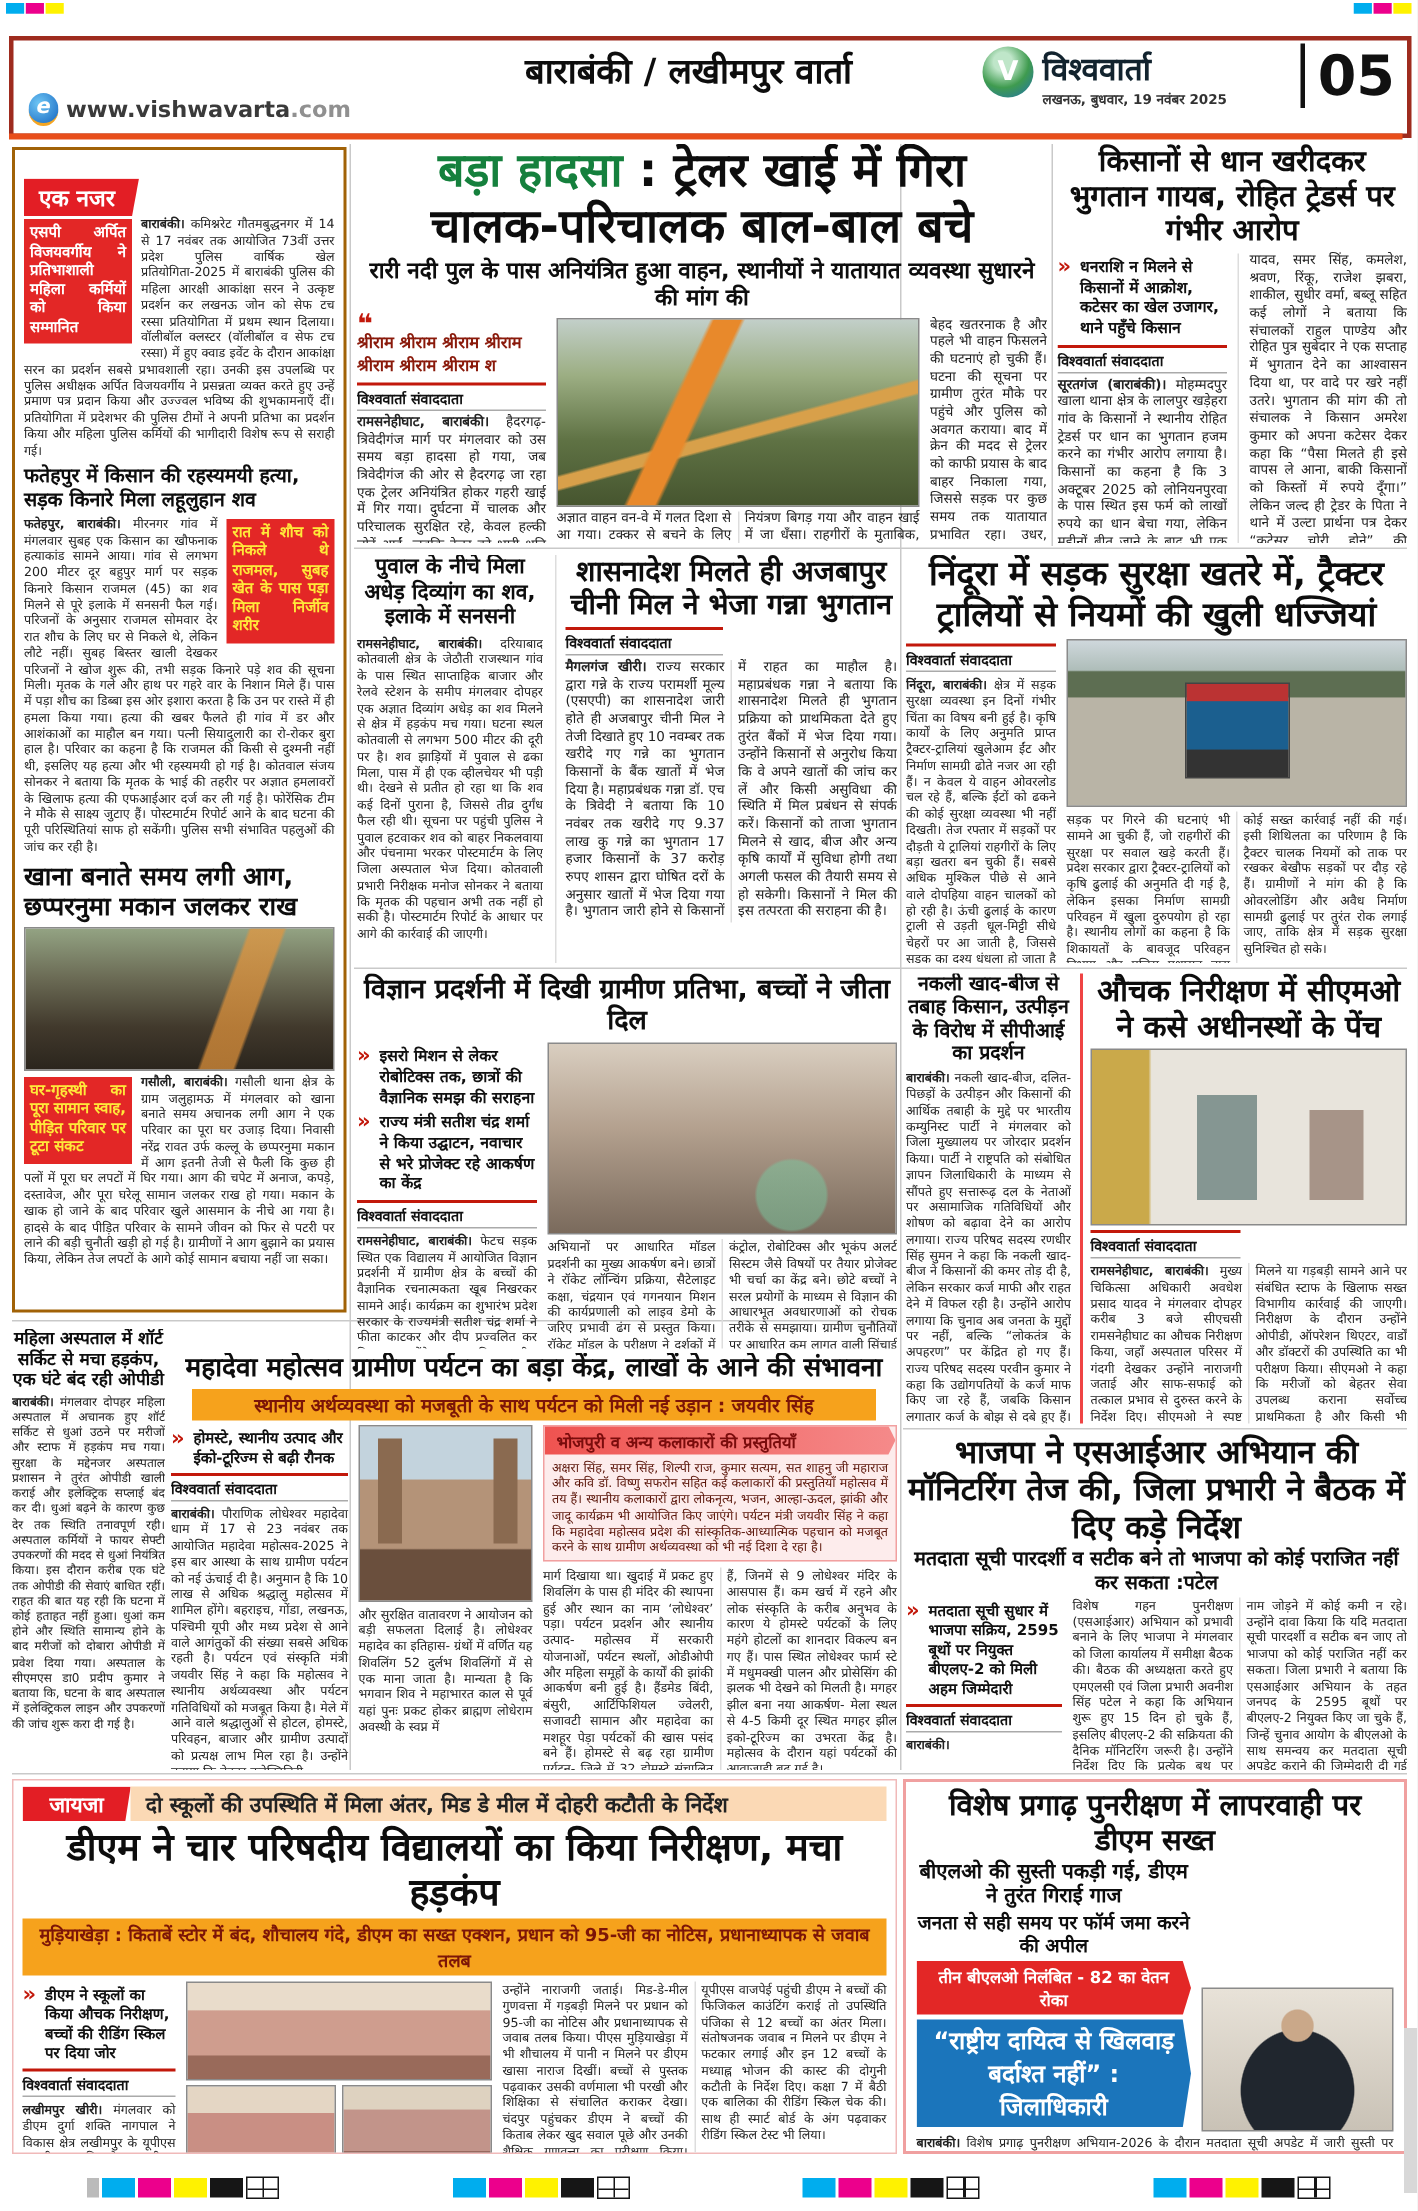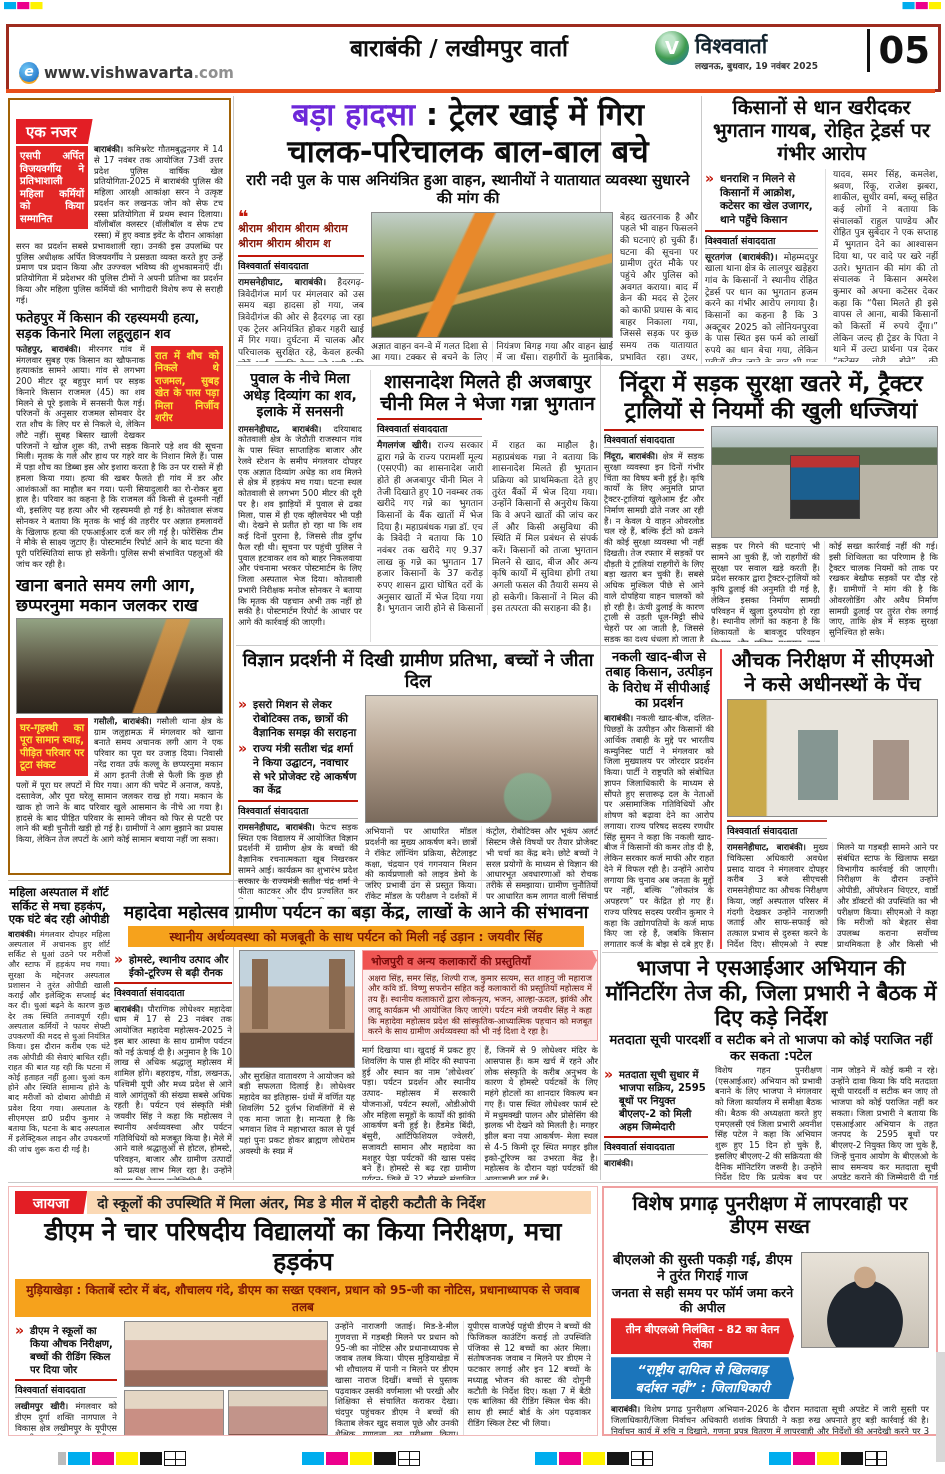--- a/index.html
+++ b/index.html
@@ -108,21 +108,21 @@
         <span class="inset yel">घर-गृहस्थी का पूरा सामान स्वाह, पीड़ित परिवार पर टूटा संकट</span>
         <span class="dl">गसौली, बाराबंकी।</span>
         <span>गसौली थाना क्षेत्र के ग्राम जलुहामऊ में मंगलवार को खाना बनाते समय अचानक लगी आग ने एक परिवार का पूरा घर उजाड़ दिया। निवासी नरेंद्र रावत उर्फ कल्लू के छप्परनुमा मकान में आग इतनी तेजी से फैली कि कुछ ही पलों में पूरा घर लपटों में घिर गया। आग की चपेट में अनाज, कपड़े, दस्तावेज, और पूरा घरेलू सामान जलकर राख हो गया। मकान के खाक हो जाने के बाद परिवार खुले आसमान के नीचे आ गया है। हादसे के बाद पीड़ित परिवार के सामने जीवन को फिर से पटरी पर लाने की बड़ी चुनौती खड़ी हो गई है। ग्रामीणों ने आग बुझाने का प्रयास किया, लेकिन तेज लपटों के आगे कोई सामान बचाया नहीं जा सका।</span>
       </div>
     </div>
 
     
   </div>
 
   <div class="abs" style="left:238px;top:96px;width:460px;height:266px;overflow:hidden;">
-    <div class="hl" style="font-size:31px;"><span style="color:#6d28d9;">बड़ा हादसा</span><span> : ट्रेलर खाई में गिरा</span></div>
+    <div class="hl" style="font-size:31px;"><span style="color:#15803d;">बड़ा हादसा</span><span> : ट्रेलर खाई में गिरा</span></div>
     <div class="hl" style="font-size:31px;">चालक-परिचालक बाल-बाल बचे</div>
     <div class="hl" style="font-size:15px;margin:3px 0 4px;">रारी नदी पुल के पास अनियंत्रित हुआ वाहन, स्थानीयों ने यातायात व्यवस्था सुधारने की मांग की</div>
     <div style="display:flex;gap:7px;">
       <div style="width:126px;flex:none;">
         <div class="quote">श्रीराम श्रीराम श्रीराम श्रीराम श्रीराम श्रीराम श्रीराम श</div>
         <div class="byline">विश्ववार्ता संवाददाता</div>
         <div class="body">
           <span class="dl">रामसनेहीघाट, बाराबंकी।</span>
           <span>हैदरगढ़-त्रिवेदीगंज मार्ग पर मंगलवार को उस समय बड़ा हादसा हो गया, जब त्रिवेदीगंज की ओर से हैदरगढ़ जा रहा एक ट्रेलर अनियंत्रित होकर गहरी खाई में गिर गया। दुर्घटना में चालक और परिचालक सुरक्षित रहे, केवल हल्की चोटें आईं, जबकि ट्रेलर को भारी क्षति पहुँची। जानकारी के अनुसार, ट्रेलर रारी नदी पुल के पास पहुंचा था तभी सामने से एक</span>
         </div>
@@ -301,26 +301,26 @@
           <div class="photo" style="flex:1;height:60px;background:linear-gradient(180deg,#ded2c0 0 26%,#c2948a 27% 74%,#86584e 75%);"></div>
         </div>
 
       </div>
       <div style="flex:1;" class="body sm cols2">उन्होंने नाराजगी जताई। मिड-डे-मील गुणवत्ता में गड़बड़ी मिलने पर प्रधान को 95-जी का नोटिस और प्रधानाध्यापक से जवाब तलब किया। पीएस मुड़ियाखेड़ा में भी शौचालय में पानी न मिलने पर डीएम खासा नाराज दिखीं। बच्चों से पुस्तक पढ़वाकर उसकी वर्णमाला भी परखी और शिक्षिका से संचालित कराकर देखा। चंदपुर पहुंचकर डीएम ने बच्चों की किताब लेकर खुद सवाल पूछे और उनकी शैक्षिक गुणवत्ता का परीक्षण किया। यूपीएस वाजपेई पहुंची डीएम ने बच्चों की फिजिकल काउंटिंग कराई तो उपस्थिति पंजिका से 12 बच्चों का अंतर मिला। संतोषजनक जवाब न मिलने पर डीएम ने फटकार लगाई और इन 12 बच्चों के मध्याह्न भोजन की कास्ट की दोगुनी कटौती के निर्देश दिए। कक्षा 7 में बैठी एक बालिका की रीडिंग स्किल चेक की। साथ ही स्मार्ट बोर्ड के अंग पढ़वाकर रीडिंग स्किल टेस्ट भी लिया।</div>
     </div>
   </div>
 
   <div class="abs" style="left:602px;top:1186px;width:336px;height:250px;overflow:hidden;border:2px solid #f0a0a0;box-sizing:border-box;padding:4px 7px;">
     <div class="hl" style="font-size:19.5px;">विशेष प्रगाढ़ पुनरीक्षण में लापरवाही पर डीएम सख्त</div>
-    <div style="display:flex;gap:7px;margin-top:14px;">
+    <div style="display:flex;gap:7px;margin-top:3px;align-items:flex-end;">
       <div style="flex:1;">
         <div class="hl" style="font-size:13.5px;">बीएलओ की सुस्ती पकड़ी गई, डीएम ने तुरंत गिराई गाज</div>
         <div class="hl" style="font-size:12.5px;margin-top:2px;">जनता से सही समय पर फॉर्म जमा करने की अपील</div>
         <div class="ribbon rib-red" style="font-size:11px;">तीन बीएलओ निलंबित - 82 का वेतन रोका</div>
-        <div class="ribbon rib-blue" style="font-size:13px;font-style:italic;">“राष्ट्रीय दायित्व से खिलवाड़ बर्दाश्त नहीं” : जिलाधिकारी</div>
+        <div class="ribbon rib-blue" style="font-size:16px;">“राष्ट्रीय दायित्व से खिलवाड़ बर्दाश्त नहीं” : जिलाधिकारी</div>
       </div>
       <div class="photo" style="width:128px;height:96px;flex:none;background:radial-gradient(circle at 50% 26%,#caa889 11%,transparent 12%),radial-gradient(ellipse at 50% 72%,#20262e 42%,transparent 43%),linear-gradient(180deg,#e8e2d8,#c9c2b6);"></div>
     </div>
     <div class="body sm" style="margin-top:2px;">
       <span class="dl">बाराबंकी।</span>
       <span>विशेष प्रगाढ़ पुनरीक्षण अभियान-2026 के दौरान मतदाता सूची अपडेट में जारी सुस्ती पर जिलाधिकारी/जिला निर्वाचन अधिकारी शशांक त्रिपाठी ने कड़ा रुख अपनाते हुए बड़ी कार्रवाई की है। निर्वाचन कार्य में रुचि न दिखाने, गणना प्रपत्र वितरण में लापरवाही और निर्देशों की अनदेखी करने पर 3 बीएलओ को निलंबित कर दिया गया, जबकि 82 बीएलओ का वेतन अगली आदेश तक रोकने के निर्देश दिए गए। जिलाधिकारी ने स्पष्ट चेतावनी देते हुए कहा “निर्वाचन जैसे राष्ट्रीय दायित्व में शिथिलता किसी भी दशा में स्वीकार नहीं की जाएगी। आवश्यकता पड़ने पर निलंबन से आगे विभागीय कार्रवाई भी होगी।”</span>
       
       
       
       

